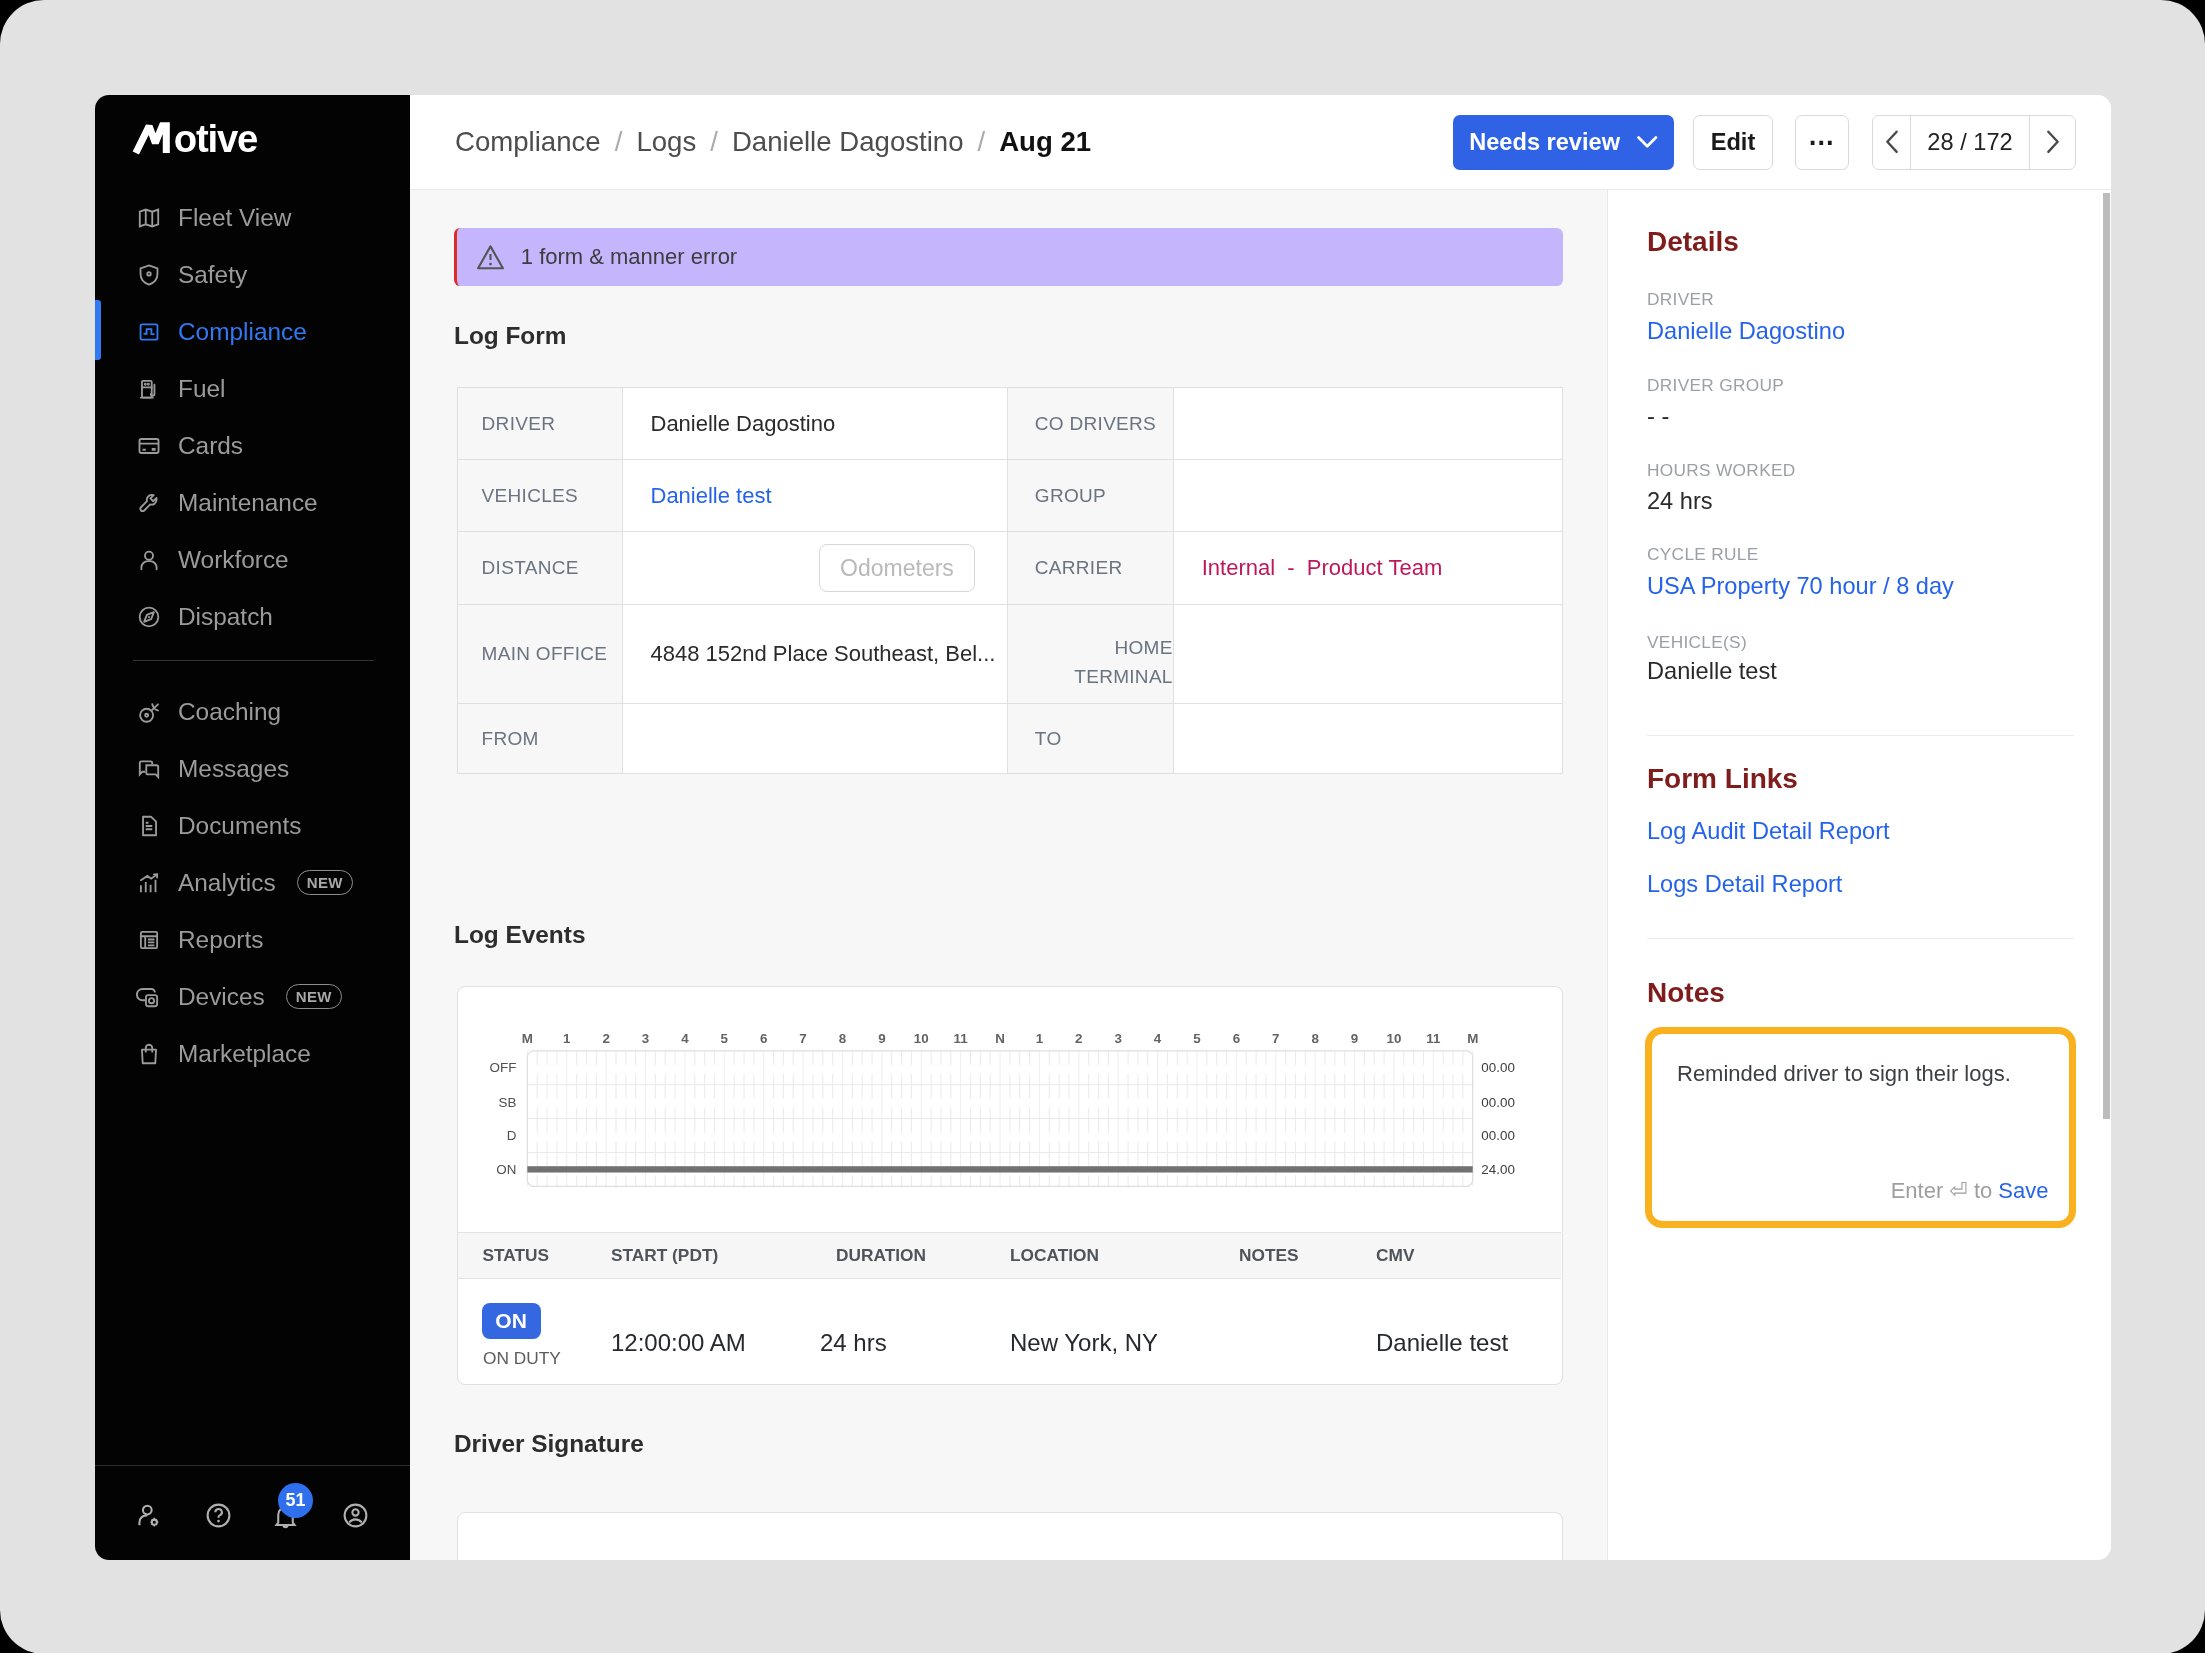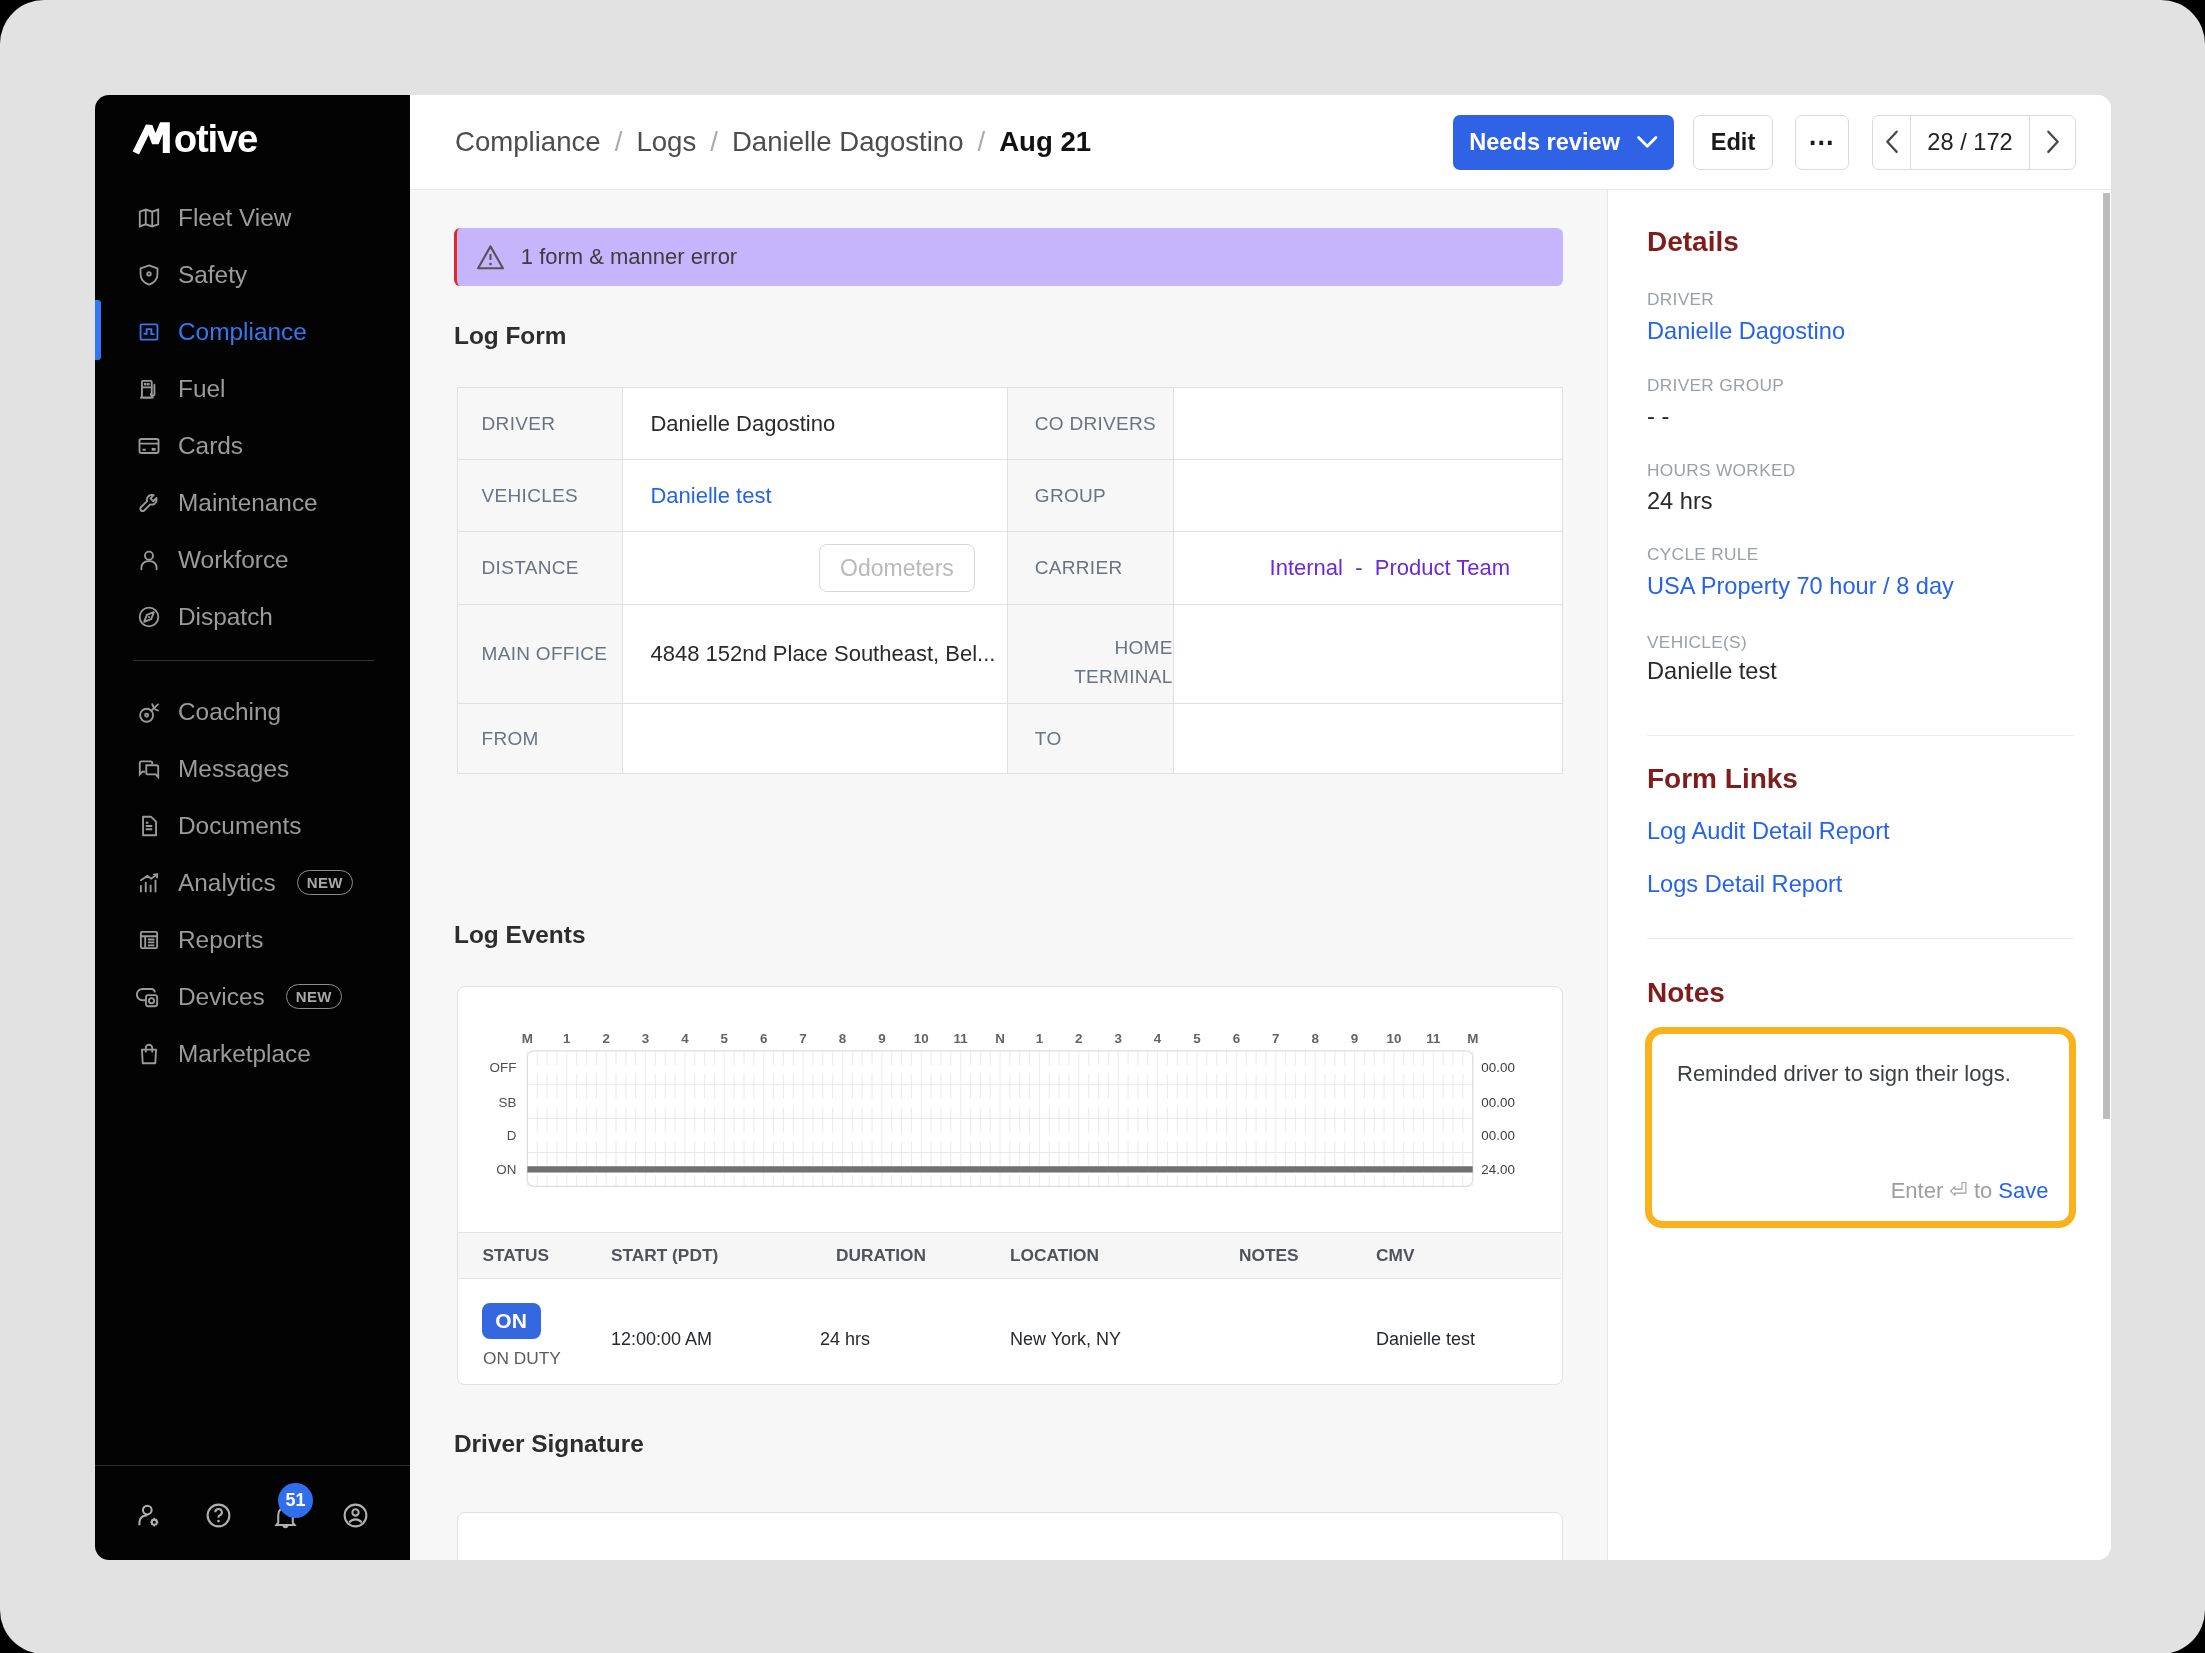--- a/index.html
+++ b/index.html
@@ -35,29 +35,29 @@
 
 
 .main { position:absolute; left:315px; top:95px; width:1197px; height:1370px; background:#f7f7f8; }
 .banner { position:absolute; left:44px; top:38px; width:1109px; height:58px; background:#c4b5fd; border-left:3.9px solid #df2b25; border-radius:6.3px; display:flex; align-items:center; font-size:22px; color:#3d3d3d; }
 .h2 { position:absolute; left:44px; font-size:24.4px; font-weight:700; color:#2d2d2d; }
 .formtbl { position:absolute; left:47px; top:197px; width:1106px; border-collapse:collapse; background:#fff; }
 .formtbl td { border:1.6px solid #e0e0e0; font-size:22px; white-space:nowrap; vertical-align:middle; }
 .formtbl td.l { background:#f7f7f8; color:#6a7380; font-size:19px; letter-spacing:0.3px; width:165px; padding-left:23.6px; }
 .formtbl td.v1 { width:385px; color:#2a2a2a; padding-left:27.6px; }
 .formtbl td.l2 { background:#f7f7f8; color:#6a7380; font-size:19px; letter-spacing:0.3px; width:166px; padding-left:27px; }
-.formtbl td.v2 { width:390px; color:#6d28d9; padding-left:44px;text-align:center; }
+.formtbl td.v2 { width:390px; color:#be185d; padding-left:28px; }
 .link { color:#2563eb; }
 .odochip { display:inline-block; border:1.6px solid #d7d7d7; border-radius:7.9px; color:#b9b9b9; font-size:23px; padding:9.5px 20.5px; background:#fff; }
 
 .card { position:absolute; left:47px; background:#fff; border:1.6px solid #e0e0e0; border-radius:7.9px; }
 .evhead { position:absolute; left:0; top:245px; width:1103px; height:47px; background:#f6f6f6; border-top:1.6px solid #e2e2e2; border-bottom:1.6px solid #e2e2e2; }
 .evhead span { position:absolute; top:0; height:44px; display:flex; align-items:center; color:#4f545a; font-size:17.3px; font-weight:700; }
 .evrow { position:absolute; left:0; top:292px; width:1103px; height:105px; }
-.evrow .c { position:absolute; font-size:18px; color:#26292e; top:50px; }
+.evrow .c { position:absolute; font-size:24px; color:#26292e; top:50px; }
 .onbadge { position:absolute; left:23.6px; top:24.4px; width:59px; height:36px; background:#3568e0; border-radius:7.9px; color:#fff; font-size:21px; font-weight:700; display:flex; align-items:center; justify-content:center; }
 .onduty { position:absolute; left:25px; top:69px; font-size:17.3px; color:#5c5c5c; }
 
 
 .panel { position:absolute; left:1512px; top:95px; width:504px; height:1370px; background:#fff; border-left:1.6px solid #e7e7e7; }
 .panel .sec { position:absolute; left:39px; font-size:28px; font-weight:700; color:#7f1d1d; }
 .plabel { position:absolute; left:39px; font-size:17.3px; color:#9aa0a6; letter-spacing:0.3px; }
 .pval { position:absolute; left:39px; font-size:23.6px; color:#2a2a2a; }
 .plink { position:absolute; left:39px; font-size:23.6px; color:#2563eb; }
 .pdiv { position:absolute; left:39px; width:427px; border-top:1.6px solid #ececec; }

